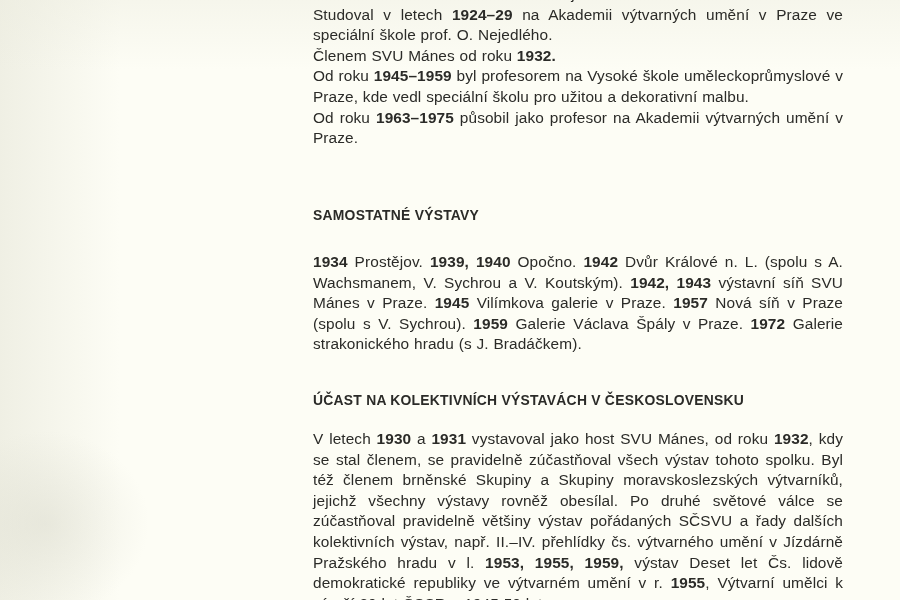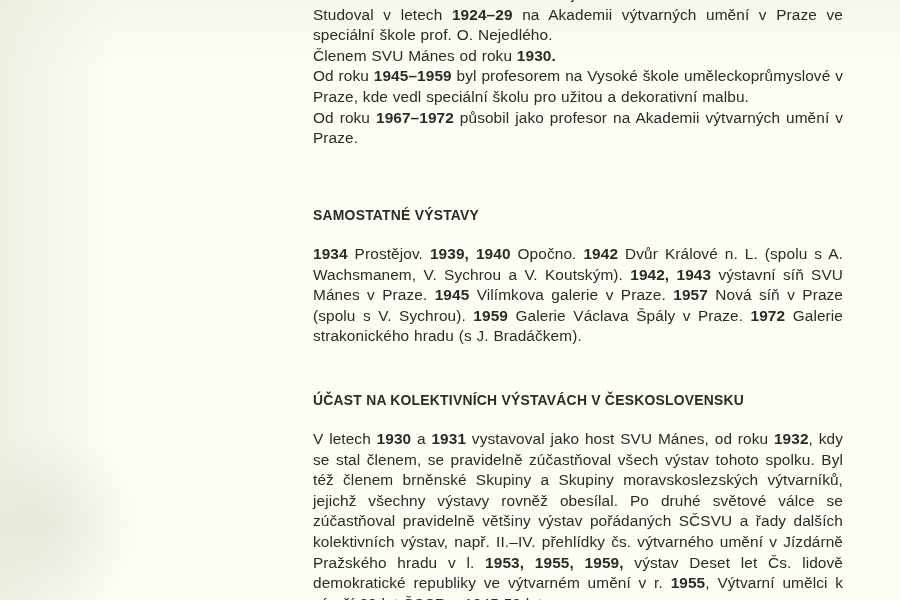--- a/index.html
+++ b/index.html
@@ -85,41 +85,41 @@
     font-weight: 700;
     color: #2b2b28;
     letter-spacing: .25px;
     margin: 0;
     white-space: nowrap;
     transform: scaleX(.965);
     transform-origin: left center;
   }
 
   #solo-heading      { position: absolute; top: 207px; left: 0; }
-  #solo-block        { position: absolute; top: 244px; left: 0; width: 530px; }
+  #solo-block        { position: absolute; top: 252px; left: 0; width: 530px; }
   #collective-heading{ position: absolute; top: 392px; left: 0; }
   #collective-block  { position: absolute; top: 429px; left: 0; width: 530px; }
 </style>
 </head>
 <body>
 
 <div id="page">
 
   <div id="paper-tone-left"></div>
   <div id="paper-tone-top"></div>
   <div id="paper-smudge"></div>
 
   <div id="text-column">
 
     <div id="bio-block">
       <p class="para">Narodil se 4. července 1903 v Prostějově.</p>
       <p class="para justified">Studoval v letech <b>1924–29</b> na Akademii výtvarných umění v Praze ve speciální škole prof. O. Nejedlého.</p>
-      <p class="para">Členem SVU Mánes od roku <b>1930.</b></p>
+      <p class="para">Členem SVU Mánes od roku <b>1932.</b></p>
       <p class="para justified">Od roku <b>1945–1959</b> byl profesorem na Vysoké škole uměleckoprůmyslové v Praze, kde vedl speciální školu pro užitou a dekorativní malbu.</p>
-      <p class="para justified">Od roku <b>1967–1972</b> působil jako profesor na Akademii výtvarných umění v Praze.</p>
+      <p class="para justified">Od roku <b>1963–1975</b> působil jako profesor na Akademii výtvarných umění v Praze.</p>
     </div>
 
     <h2 class="heading" id="solo-heading">SAMOSTATNÉ VÝSTAVY</h2>
     <p class="para" id="solo-block"><b>1934</b> Prostějov. <b>1939, 1940</b> Opočno. <b>1942</b> Dvůr Králové n. L. (spolu s A. Wachsmanem, V. Sychrou a V. Koutským). <b>1942, 1943</b> výstavní síň SVU Mánes v Praze. <b>1945</b> Vilímkova galerie v Praze. <b>1957</b> Nová síň v Praze (spolu s V. Sychrou). <b>1959</b> Galerie Václava Špály v Praze. <b>1972</b> Galerie strakonického hradu (s J. Bradáčkem).</p>
 
     <h2 class="heading" id="collective-heading">ÚČAST NA KOLEKTIVNÍCH VÝSTAVÁCH V ČESKOSLOVENSKU</h2>
     <p class="para" id="collective-block">V letech <b>1930</b> a <b>1931</b> vystavoval jako host SVU Mánes, od roku <b>1932</b>, kdy se stal členem, se pravidelně zúčastňoval všech výstav tohoto spolku. Byl též členem brněnské Skupiny a Skupiny moravskoslezských výtvarníků, jejichž všechny výstavy rovněž obesílal. Po druhé světové válce se zúčastňoval pravidelně většiny výstav pořádaných SČSVU a řady dalších kolektivních výstav, např. II.–IV. přehlídky čs. výtvarného umění v Jízdárně Pražského hradu v l. <b>1953, 1955, 1959,</b> výstav Deset let Čs. lidově demokratické republiky ve výtvarném umění v r. <b>1955</b>, Výtvarní umělci k výročí 20 let ČSSR a 1945 50 let ...</p>
 
   </div>
 </div>

